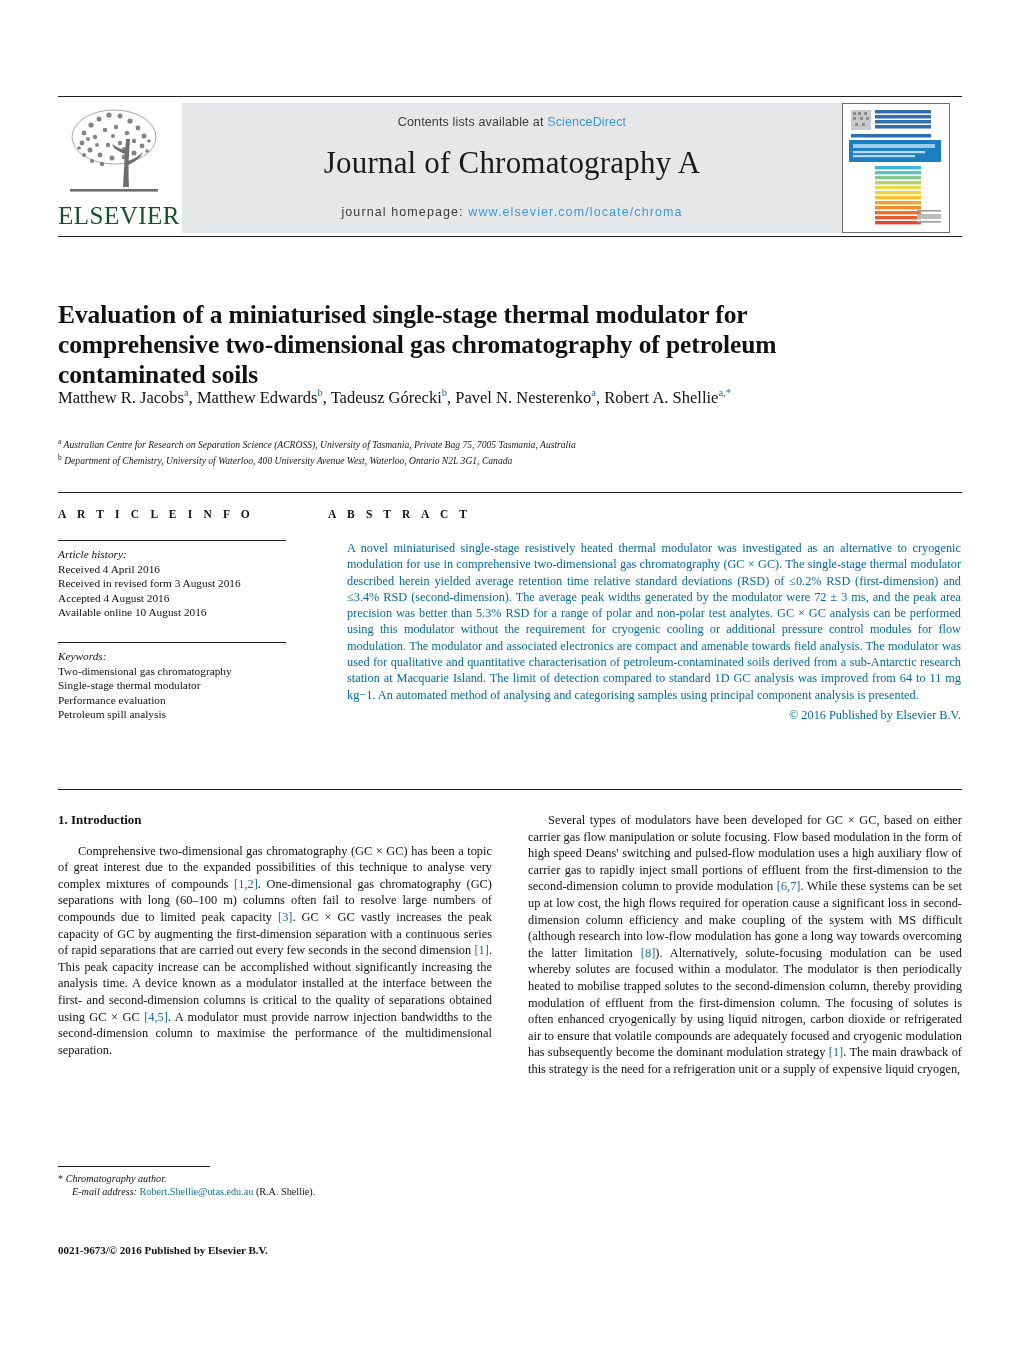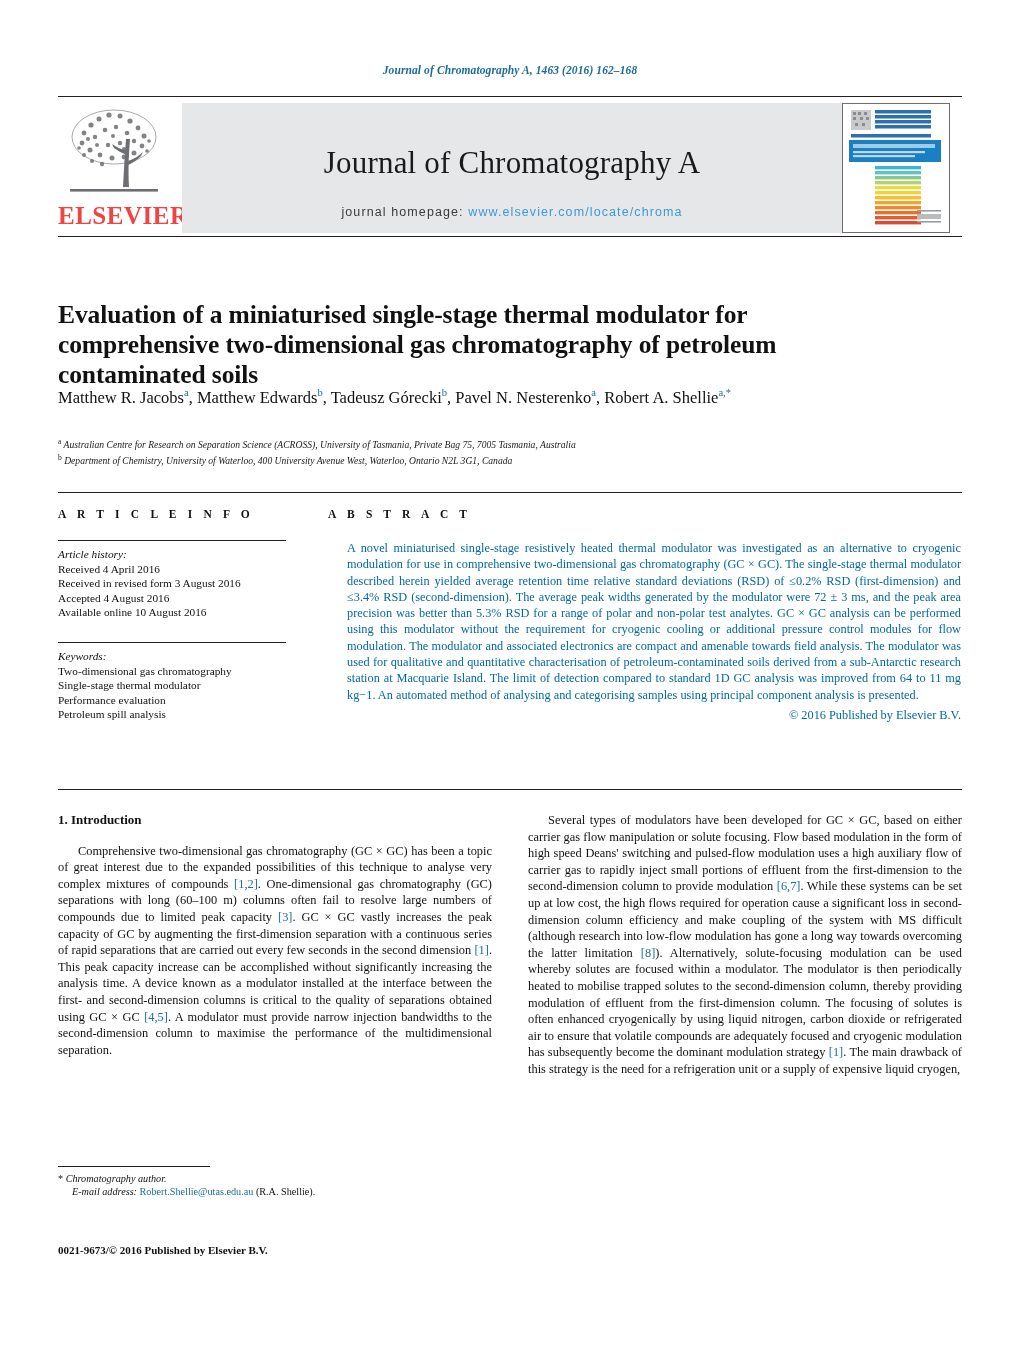--- a/index.html
+++ b/index.html
@@ -60,23 +60,22 @@
   }
   .elsevier-word {
     position: absolute;
     left: 0px;
     top: 100px;
     width: 112px;
     text-align: left;
     font-family: "Liberation Serif", serif;
     font-size: 25px;
     letter-spacing: 0.5px;
-    color: #ef4444;
+    color: #14532d;
     line-height: 26px;
-    font-weight: bold;
   }
   .center-band {
     position: absolute;
     left: 124px;
     top: 6px;
     width: 660px;
     height: 130px;
     background: #e6e7e8;
   }
   .contents-line {
@@ -325,21 +324,20 @@
     line-height: 14.5px;
     color: #111111;
     font-weight: bold;
   }
 </style>
 </head>
 <body>
 
 <div class="page">
 
-  <div class="runhead">Journal of Chromatography A, 1463 (2016) 162–168</div>
 
   <div class="masthead">
 
     <div class="elsevier-logo">
       <div class="tree-box">
         <svg width="100" height="100" viewBox="0 0 100 100" aria-hidden="true">
           <g fill="#6d6e71">
             <ellipse cx="50" cy="34" rx="42" ry="27" fill="none" stroke="#6d6e71" stroke-width="0.6"></ellipse>
             <g opacity="0.85">
               <circle cx="20" cy="30" r="2.4"></circle>
@@ -379,20 +377,23 @@
             <path d="M63 48 C57 46 52 44 48 41 L50 45 C54 48 58 50 63 52 Z"></path>
             <path d="M64 58 C70 56 75 53 79 49 L77 53 C73 57 69 60 64 62 Z"></path>
           </g>
           <rect x="6" y="86" width="88" height="2.6" fill="#6d6e71"></rect>
         </svg>
       </div>
       <div class="elsevier-word">ELSEVIER</div>
     </div>
 
     <div class="center-band">
+      <div class="contents-line">
+        <span>Contents lists available at </span><span class="sd">ScienceDirect</span>
+      </div>
       <div class="journal-title">Journal of Chromatography A</div>
       <div class="homepage-line">
         <span>journal homepage: </span><span class="url">www.elsevier.com/locate/chroma</span>
       </div>
     </div>
 
     <div class="cover-thumb">
       <svg width="104" height="126" viewBox="0 0 104 126" aria-hidden="true">
         <rect x="0" y="0" width="104" height="126" fill="#ffffff"></rect>
         <rect x="8" y="6" width="20" height="20" fill="#c9cacc"></rect>

